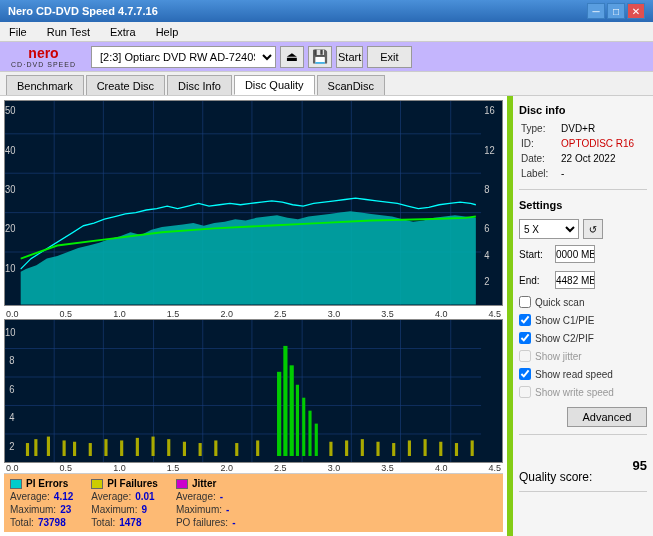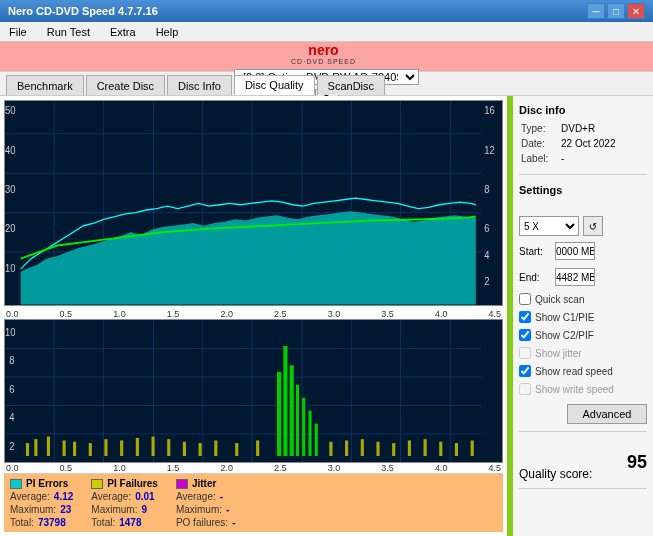--- a/index.html
+++ b/index.html
@@ -46,28 +46,27 @@
       gap: 10px;
     }
     .menu-item {
       font-size: 11px;
       padding: 1px 5px;
       cursor: pointer;
     }
 
     
     .toolbar {
-      background: #fca5a5;
+      background: #c4b5fd;
       border-bottom: 1px solid #ccc;
       height: 30px;
       display: flex;
       align-items: center;
       padding: 0 6px;
       gap: 4px;
-      flex-direction: column;
     }
     .nero-logo {
       display: flex;
       flex-direction: column;
       align-items: center;
       width: 75px;
       margin-right: 6px;
     }
     .nero-logo-top { font-size: 14px; font-weight: bold; color: #cc0000; }
     .nero-logo-bottom { font-size: 7px; color: #333; letter-spacing: 1px; }
@@ -84,21 +83,21 @@
       background: #e8e8e8;
       border: 1px solid #999;
       cursor: pointer;
       display: flex; align-items: center; justify-content: center;
       font-size: 13px;
     }
     .toolbar-start-btn {
       background: #e8e8e8;
       border: 1px solid #999;
       height: 22px;
-      padding: 0 24px;
+      padding: 0 1px;
       font-size: 11px;
       cursor: pointer;
     }
     .toolbar-exit-btn {
       background: #e8e8e8;
       border: 1px solid #999;
       height: 22px;
       padding: 0 12px;
       font-size: 11px;
       cursor: pointer;
@@ -212,21 +211,21 @@
     .disc-info-table { width: 100%; }
     .disc-info-table td { font-size: 10px; padding: 1px 0; vertical-align: top; }
     .disc-info-table .label-col { color: #333; width: 38px; }
     .disc-info-table .value-col { color: #000; font-weight: 500; margin-left: 7px; }
     .disc-info-table .value-col.red { color: #cc0000; }
 
     .settings-row {
       display: flex;
       align-items: flex-start;
       gap: 4px;
-      margin-top: 16px;
+      margin-top: 4px;
     }
     .settings-select {
       width: 60px;
       height: 20px;
       font-size: 10px;
       border: 1px solid #999;
       background: white;
     }
     .settings-icon-btn {
       width: 20px; height: 20px;
@@ -278,21 +277,21 @@
       width: 80px;
     }
 
     .quality-row {
       display: flex;
       justify-content: space-between;
       align-items: center;
       margin-top: 4px;
     }
     .quality-label { font-size: 12px; margin-top: 24px; }
-    .quality-value { font-size: 18px; font-weight: bold; color: #000; }
+    .quality-value { font-size: 13px; font-weight: bold; color: #000; }
 
     .progress-section { margin-top: 4px; }
     .progress-row {
       display: flex;
       justify-content: space-between;
       margin: 2px 0;
     }
     .prog-label { font-size: 10px; color: #333; }
     .prog-value { font-size: 10px; color: #0000cc; }
 
@@ -539,20 +538,24 @@
 
   <div class="right-panel">
     <div class="panel-section-title">Disc info</div>
     <table class="disc-info-table">
       <tbody>
           <tr>
         <td class="label-col">Type:</td>
         <td class="value-col">DVD+R</td>
       </tr>
       <tr>
+        <td class="label-col">ID:</td>
+        <td class="value-col red">OPTODISC R16</td>
+      </tr>
+      <tr>
         <td class="label-col">Date:</td>
         <td class="value-col">22 Oct 2022</td>
       </tr>
       <tr>
         <td class="label-col">Label:</td>
         <td class="value-col">-</td>
       </tr>
     </tbody>
       </table>
 

